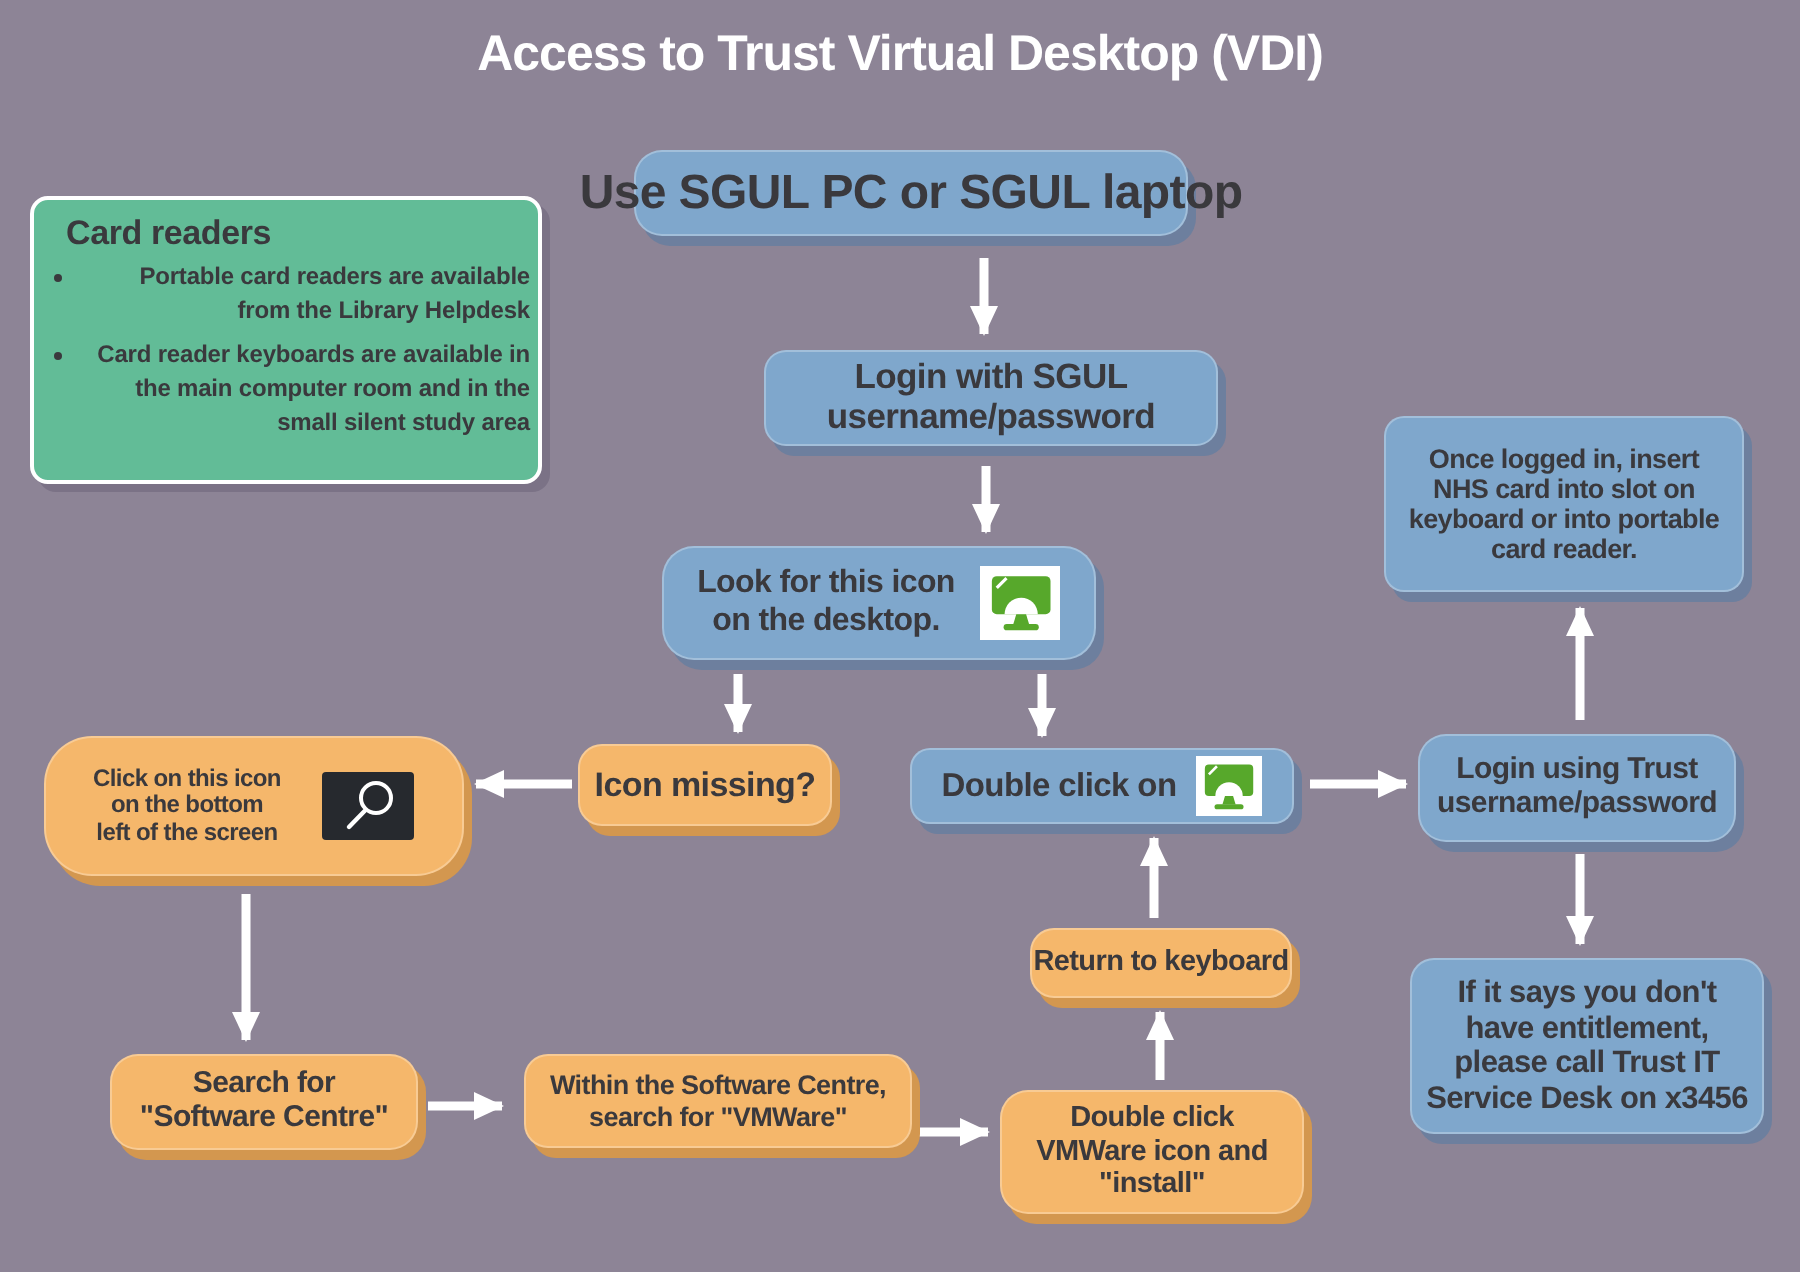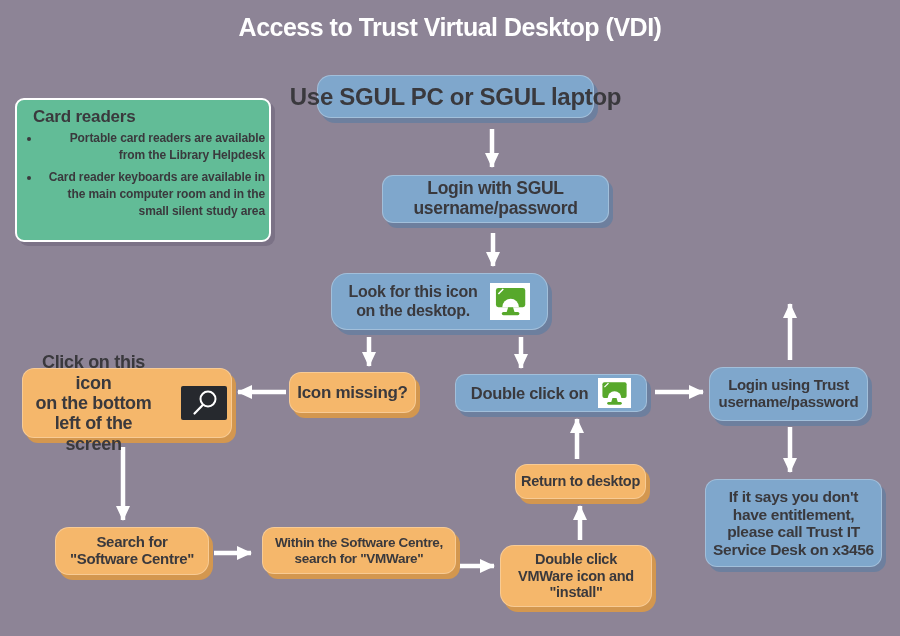--- a/index.html
+++ b/index.html
@@ -27,21 +27,21 @@
     white-space:pre-line;line-height:1.13;letter-spacing:-0.3px;
     border:1px solid rgba(255,255,255,.28);box-sizing:border-box;
   }
   .blue{background:var(--blue);box-shadow:4px 5px 0 var(--blueShadow);}
   .orange{background:var(--orange);box-shadow:4px 5px 0 var(--orangeShadow);}
 
   #use-pc{left:317px;top:75px;width:277px;height:43px;font-size:24px;border-radius:14px;white-space:nowrap;}
   #login-sgul{left:382px;top:175px;width:227px;height:48px;font-size:17.5px;border-radius:11px;}
   #look-icon{left:331px;top:273px;width:217px;height:57px;font-size:16px;border-radius:16px;gap:13px;padding:0 8px;}
   #icon-missing{left:289px;top:372px;width:127px;height:41px;font-size:17px;border-radius:12px;}
-  #click-icon{left:22px;top:368px;width:210px;height:70px;font-size:18px;border-radius:12px;gap:21px;padding:0 4px;}
+  #click-icon{left:22px;top:368px;width:210px;height:70px;font-size:12px;border-radius:24px;gap:21px;padding:0 4px;}
   #double-click{left:455px;top:374px;width:192px;height:38px;font-size:16.5px;border-radius:10px;gap:10px;}
   #once-logged{left:692px;top:208px;width:180px;height:88px;font-size:13.5px;border-radius:10px;}
   #login-trust{left:709px;top:367px;width:159px;height:54px;font-size:15px;border-radius:14px;}
   #entitlement{left:705px;top:479px;width:177px;height:88px;font-size:15.5px;border-radius:12px;}
   #return-desktop{left:515px;top:464px;width:131px;height:35px;font-size:14.5px;border-radius:12px;white-space:nowrap;}
   #dbl-vmware{left:500px;top:545px;width:152px;height:62px;font-size:14.5px;border-radius:14px;}
   #within-sc{left:262px;top:527px;width:194px;height:47px;font-size:13.5px;border-radius:12px;}
   #search-sc{left:55px;top:527px;width:154px;height:48px;font-size:15px;border-radius:14px;}
 
   #card-readers{
@@ -135,30 +135,34 @@
       <svg viewBox="0 0 36 32">
         <rect x="3" y="2.5" width="30" height="19.5" rx="2.5" fill="var(--iconGreen)"></rect>
         <path d="M9.5 22 A 8.5 8.5 0 0 1 26.5 22 Z" fill="#ffffff"></path>
         <line x1="5.5" y1="8.5" x2="10.5" y2="3.5" stroke="#ffffff" stroke-width="1.6"></line>
         <path d="M15.5 22 h5 l1.6 5.2 h-8.2 Z" fill="var(--iconGreen)"></path>
         <rect x="9" y="27" width="18" height="3.2" rx="1.6" fill="var(--iconGreen)"></rect>
       </svg>
     </span>
   </div>
 
+  <div id="once-logged" class="node blue">Once logged in, insert
+NHS card into slot on
+keyboard or into portable
+card reader.</div>
 
   <div id="login-trust" class="node blue">Login using Trust
 username/password</div>
 
   <div id="entitlement" class="node blue">If it says you don't
 have entitlement,
 please call Trust IT
 Service Desk on x3456</div>
 
-  <div id="return-desktop" class="node orange">Return to desktop</div>
+  <div id="return-desktop" class="node orange">Return to keyboard</div>
 
   <div id="dbl-vmware" class="node orange">Double click
 VMWare icon and
 "install"</div>
 
   <div id="within-sc" class="node orange">Within the Software Centre,
 search for "VMWare"</div>
 
   <div id="search-sc" class="node orange">Search  for
 "Software Centre"</div>

